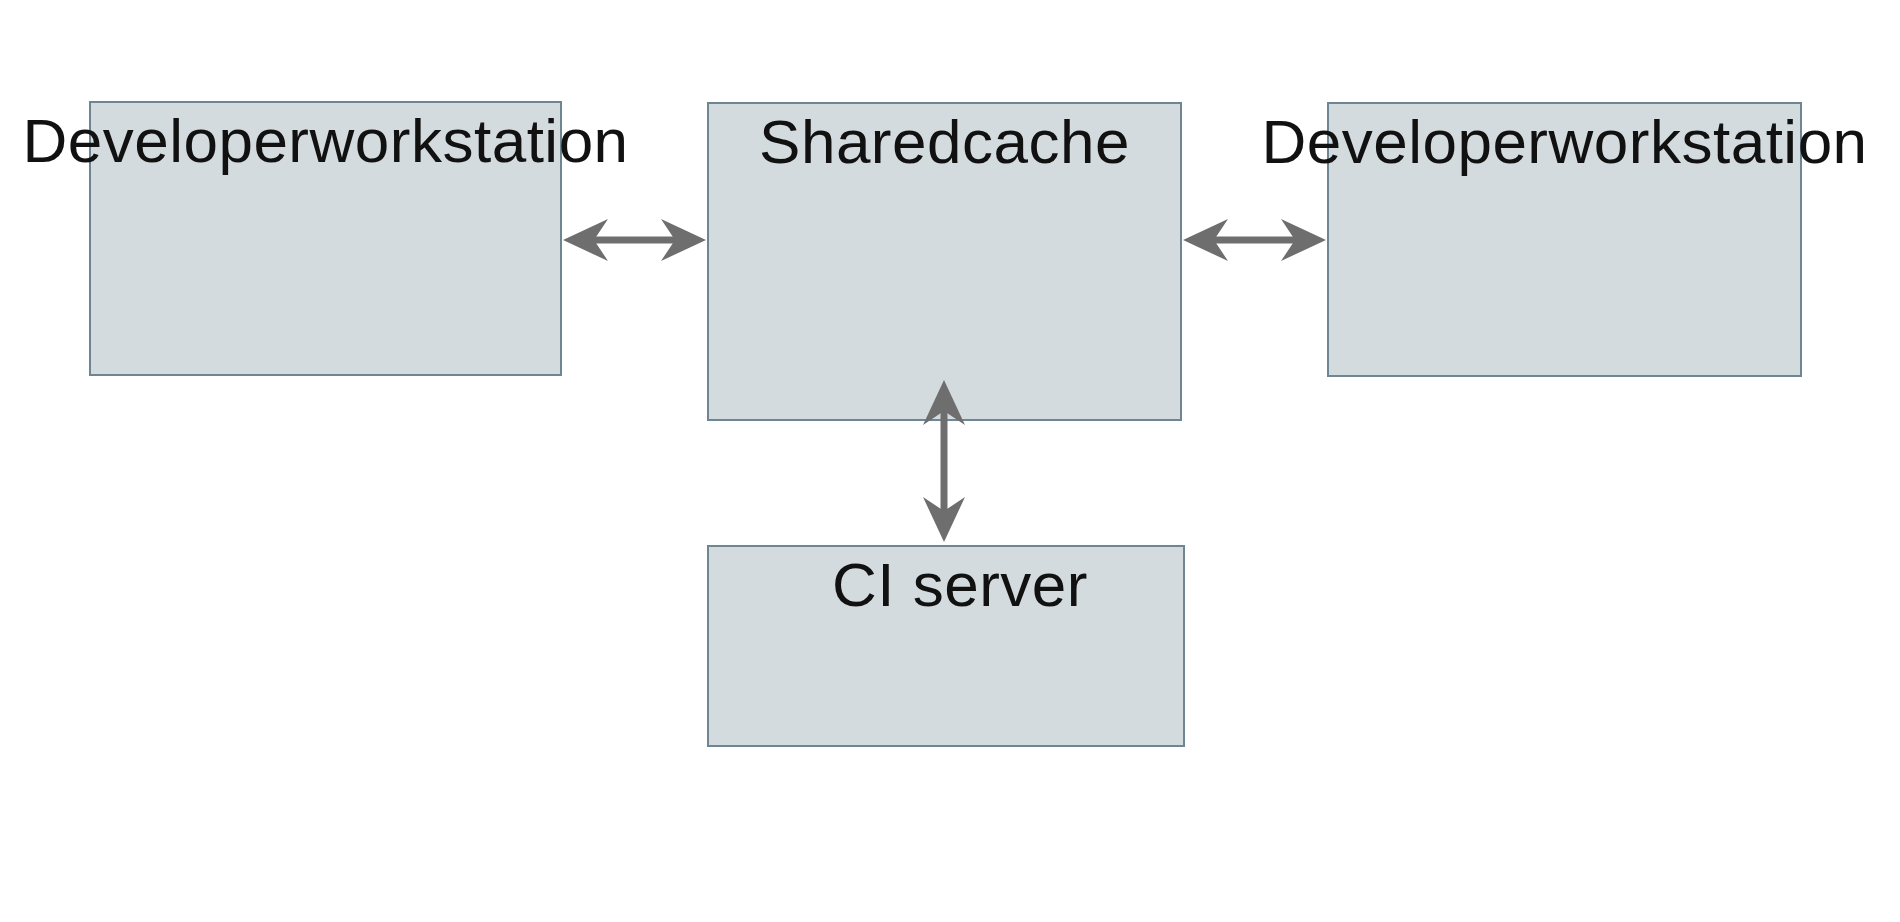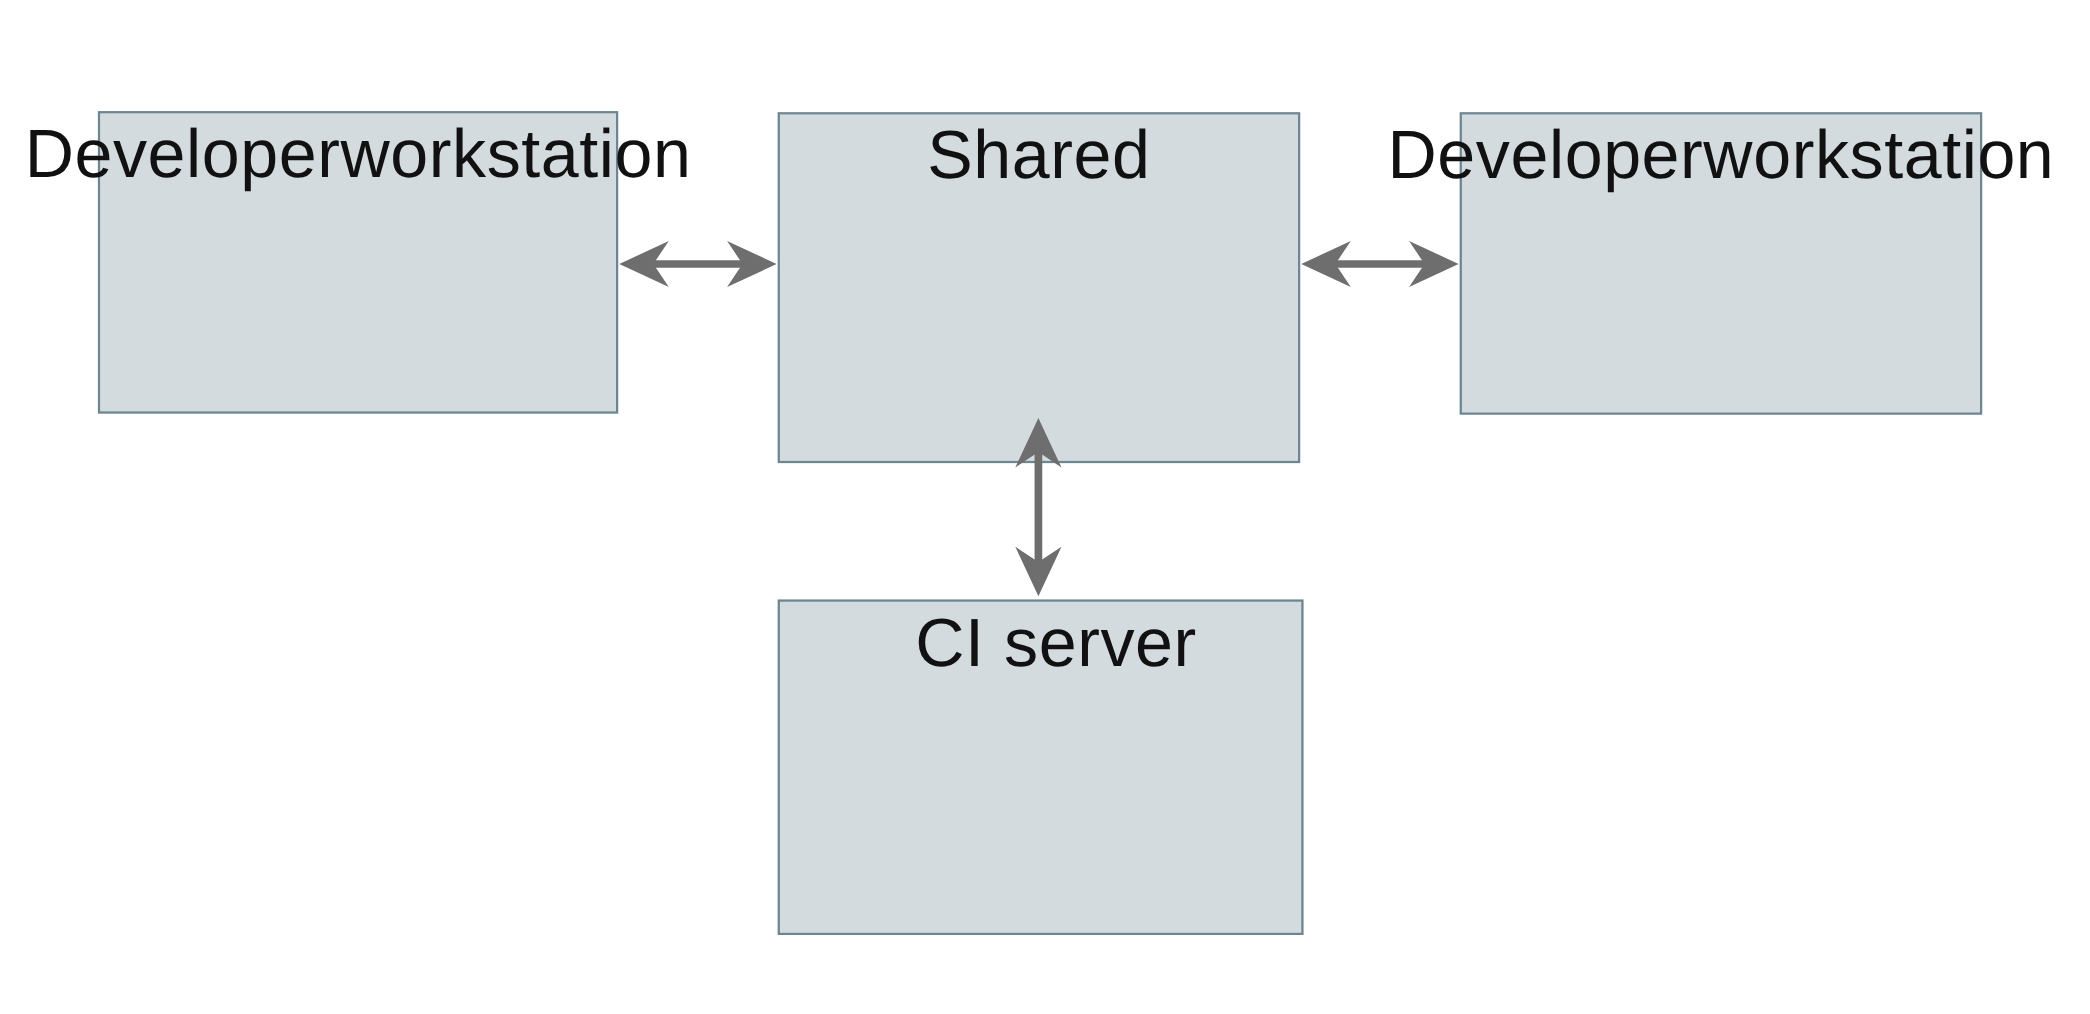--- a/index.html
+++ b/index.html
@@ -32,41 +32,42 @@
     text-align: center;
     color: var(--text);
     font-size: 62px;
     line-height: 1.22;
     letter-spacing: 0.5px;
   }
   .node-line { display: block; white-space: nowrap; }
   .node-dev-left   { left: 89px;   top: 101px; width: 473px; height: 275px; }
   .node-cache      { left: 707px;  top: 102px; width: 475px; height: 319px; }
   .node-dev-right  { left: 1327px; top: 102px; width: 475px; height: 275px; }
-  .node-ci         { left: 707px;  top: 545px; width: 478px; height: 305px; padding-left: 28px; }
+  .node-ci         { left: 707px;  top: 545px; width: 478px; height: 202px; padding-left: 28px; }
   .edge { position: absolute; }
   .edge-left  { left: 560px;  top: 210px; width: 149px; height: 60px; }
   .edge-right { left: 1180px; top: 210px; width: 149px; height: 60px; }
   .edge-down  { left: 913px;  top: 377px; width: 62px;  height: 168px; }
   .edge svg { display: block; width: 100%; height: 100%; }
   .edge line { stroke: var(--arrow); stroke-width: 7; }
   .edge polygon { fill: var(--arrow); }
 </style>
 </head>
 <body>
 
 <div class="canvas">
 
   <div class="node node-dev-left">
     <span class="node-line">Developer</span>
     <span class="node-line">workstation</span>
   </div>
 
   <div class="node node-cache">
     <span class="node-line">Shared</span>
+    <span class="node-line">cache</span>
   </div>
 
   <div class="node node-dev-right">
     <span class="node-line">Developer</span>
     <span class="node-line">workstation</span>
   </div>
 
   <div class="node node-ci">
     <span class="node-line">CI server</span>
   </div>

